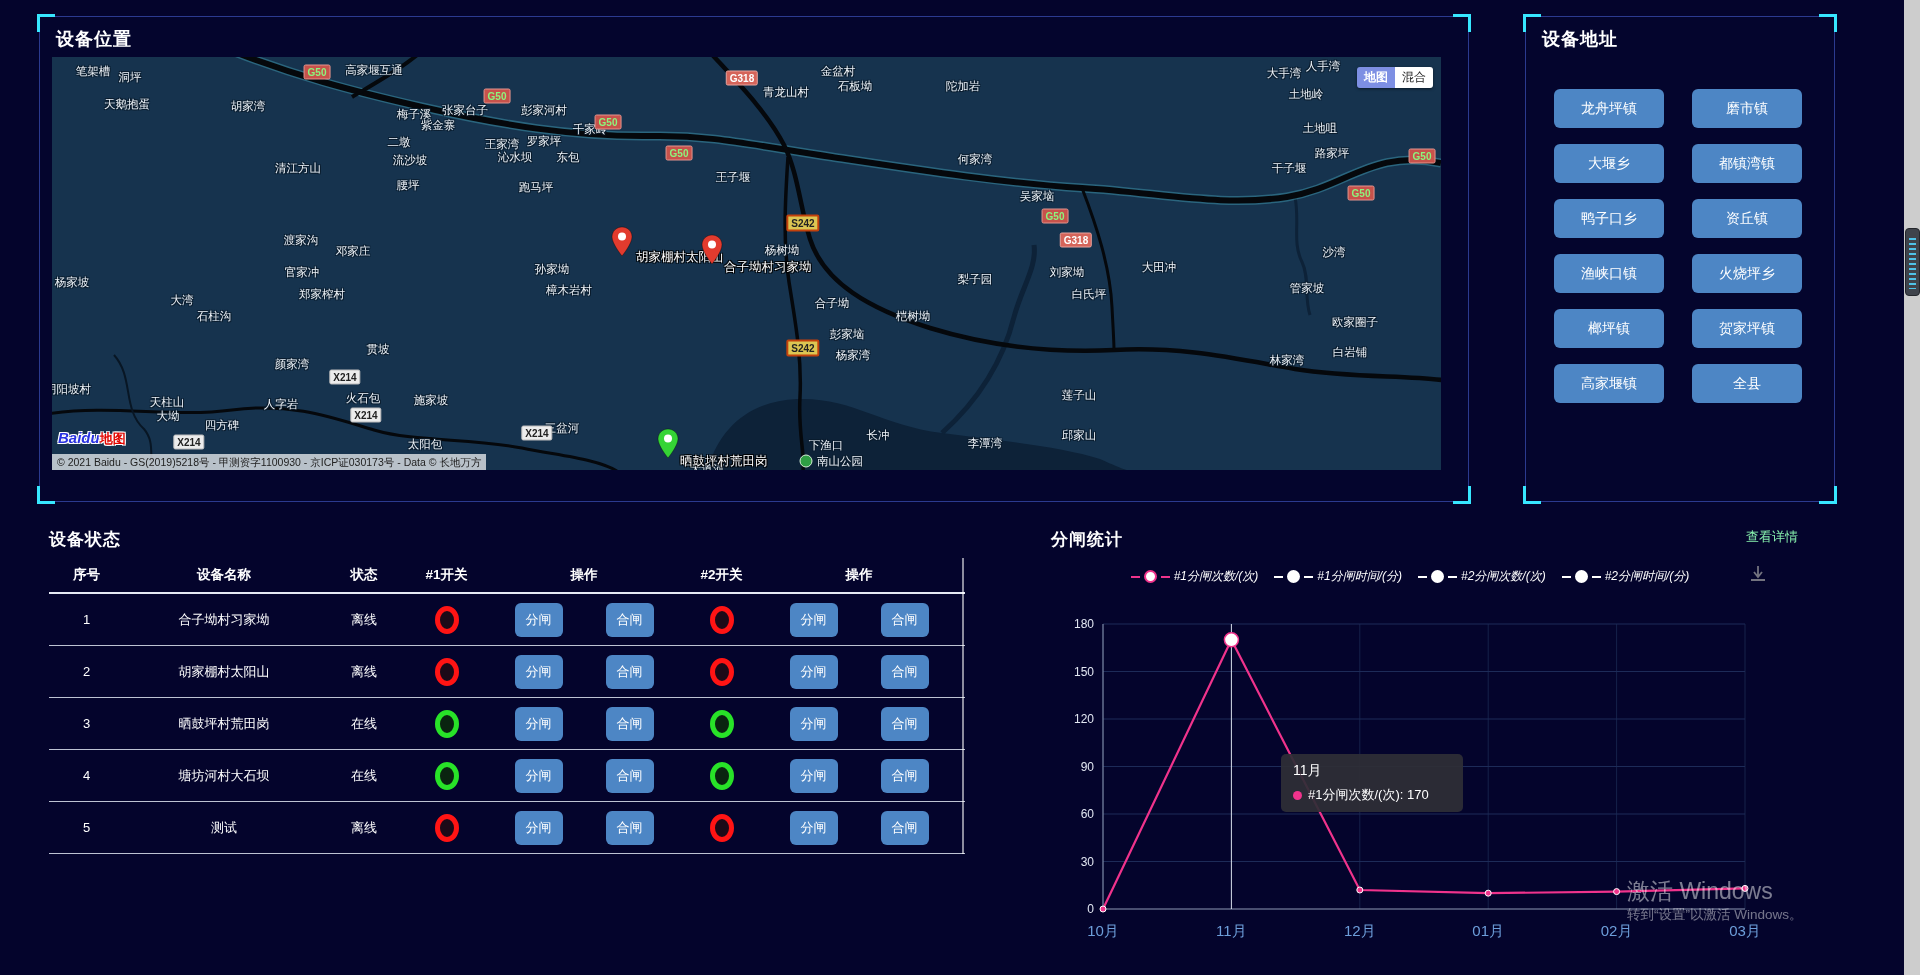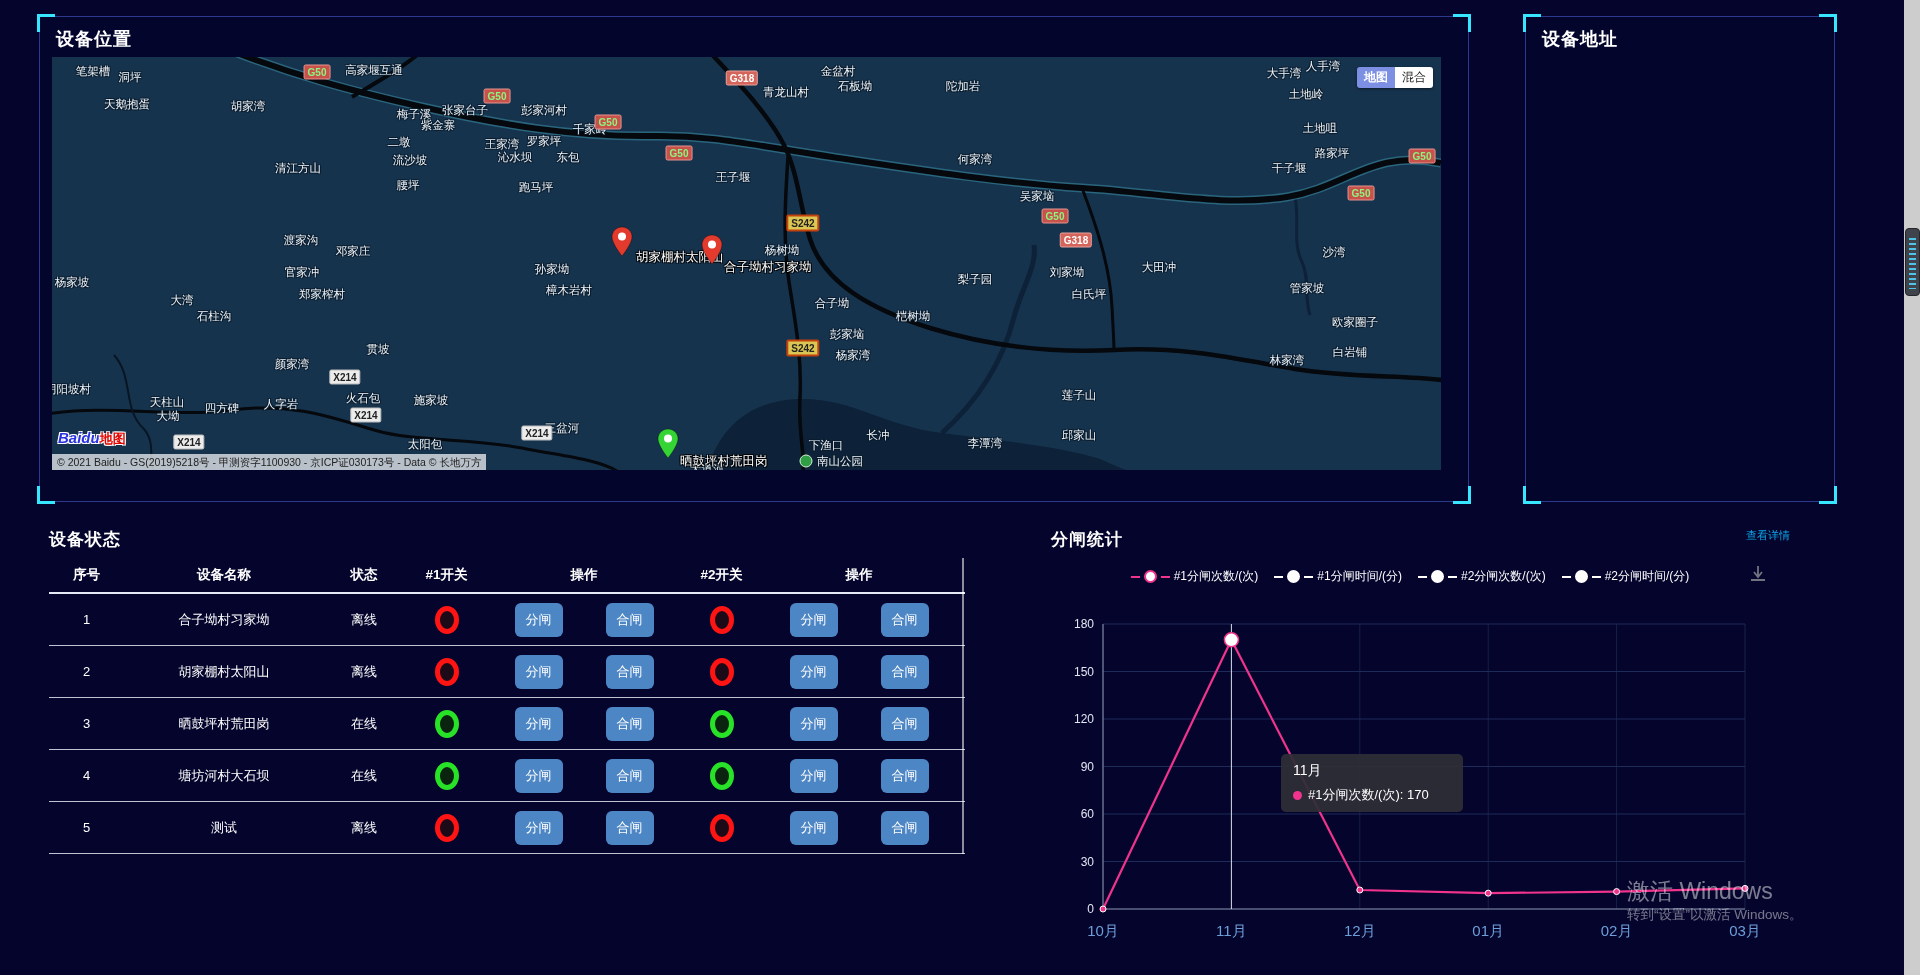--- a/index.html
+++ b/index.html
@@ -51,24 +51,24 @@
   .cell{display:flex;align-items:center;justify-content:center;text-align:center;}
   .c0{width:75px}.c1{width:200px}.c2{width:80px}.c3{width:85px}.c4{width:190px}.c5{width:85px}.c6{width:190px}
   .ind{width:14px;height:18px;border-radius:50%;border:5px solid #f00;background:#1c0a18;display:inline-block;}
   .ind.red{border-color:#ff1414;}
   .ind.green{border-color:#28e228;background:#0a2410;}
   .op-btn{width:48px;height:34px;background:#4d86c5;border:none;border-radius:6px;color:#ffffff;font-size:13px;cursor:pointer;}
   .ops{display:flex;gap:43px;justify-content:center;}
   #tbl-scroll{position:absolute;left:962px;top:558px;width:2px;height:296px;background:rgba(255,255,255,0.55);}
   
   #chart-wrap{position:absolute;left:1040px;top:520px;width:800px;height:448px;}
-  #view-details{position:absolute;left:706px;top:8px;color:#0ea5e9;font-size:11px;cursor:pointer;white-space:nowrap;}
+  #view-details{position:absolute;left:706px;top:8px;color:#86efac;font-size:13px;cursor:pointer;white-space:nowrap;}
   #dl-icon{position:absolute;left:708px;top:44px;cursor:pointer;}
   #legend{position:absolute;left:70px;top:48px;width:600px;display:flex;justify-content:center;gap:16px;}
-  .lg-item{display:flex;align-items:center;gap:4px;color:#fff;font-size:12px;cursor:pointer;white-space:nowrap;}
+  .lg-item{display:flex;align-items:center;gap:4px;color:#fff;font-size:12px;cursor:pointer;white-space:nowrap;font-style:italic;}
   .lg-line{width:9px;height:2px;}
   .lg-dot{width:9px;height:9px;border-radius:50%;border:2px solid #fff;background:#fff;}
   #tooltip{position:absolute;left:241px;top:234px;min-width:158px;background:rgba(46,46,54,0.93);border-radius:5px;
     padding:8px 12px;color:#fff;z-index:20;}
   #tooltip .tt1{font-size:14px;margin-bottom:6px;}
   #tooltip .tt2{font-size:13px;display:flex;align-items:center;gap:6px;}
   .tt-dot{width:9px;height:9px;border-radius:50%;display:inline-block;}
   
   #wm1{position:absolute;left:1627px;top:876px;color:rgba(255,255,255,0.48);font-size:23px;z-index:40;}
   #wm2{position:absolute;left:1627px;top:906px;color:rgba(255,255,255,0.45);font-size:13.5px;z-index:40;}
@@ -153,21 +153,21 @@
         <span class="mlabel" style="left: 1303px; top: 265px;">欧家圈子</span>
         <span class="mlabel" style="left: 1298px; top: 295px;">白岩铺</span>
         <span class="mlabel" style="left: 1235px; top: 303px;">林家湾</span>
         <span class="mlabel" style="left: 246px; top: 111px;">清江方山</span>
         <span class="mlabel" style="left: 20px; top: 225px;">杨家坡</span>
         <span class="mlabel" style="left: 130px; top: 243px;">大湾</span>
         <span class="mlabel" style="left: 162px; top: 259px;">石柱沟</span>
         <span class="mlabel" style="left: 16px; top: 332px;">阴阳坡村</span>
         <span class="mlabel" style="left: 115px; top: 345px;">天柱山</span>
         <span class="mlabel" style="left: 116px; top: 359px;">大坳</span>
-        <span class="mlabel" style="left: 170px; top: 351px; text-align: right;">四方碑</span>
+        <span class="mlabel" style="left: 170px; top: 368px; text-align: right;">四方碑</span>
         <span class="mlabel" style="left: 229px; top: 347px;">人字岩</span>
         <span class="mlabel" style="left: 240px; top: 307px;">颜家湾</span>
         <span class="mlabel" style="left: 326px; top: 292px;">贯坡</span>
         <span class="mlabel" style="left: 311px; top: 341px;">火石包</span>
         <span class="mlabel" style="left: 379px; top: 343px;">施家坡</span>
         <span class="mlabel" style="left: 510px; top: 371px;">三盆河</span>
         <span class="mlabel" style="left: 373px; top: 387px;">太阳包</span>
         <span class="mlabel" style="left: 681px; top: 120px;">王子堰</span>
         <span class="mlabel" style="left: 730px; top: 193px;">杨树坳</span>
         <span class="mlabel" style="left: 780px; top: 246px;">合子坳</span>
@@ -223,20 +223,34 @@
     <div id="copyright">© 2021 Baidu - GS(2019)5218号 - 甲测资字1100930 - 京ICP证030173号 - Data © 长地万方</div>
   </div>
 </div>
 
 <div class="panel" style="left:1525px;top:16px;width:308px;height:484px;">
   <div class="corner ctl"></div>
   <div class="corner ctr"></div>
   <div class="corner cbl"></div>
   <div class="corner cbr"></div>
   <div class="ptitle">设备地址</div>
+  <div id="addr-grid">
+      <div class="addr-btn">龙舟坪镇</div>
+      <div class="addr-btn">磨市镇</div>
+      <div class="addr-btn">大堰乡</div>
+      <div class="addr-btn">都镇湾镇</div>
+      <div class="addr-btn">鸭子口乡</div>
+      <div class="addr-btn">资丘镇</div>
+      <div class="addr-btn">渔峡口镇</div>
+      <div class="addr-btn">火烧坪乡</div>
+      <div class="addr-btn">榔坪镇</div>
+      <div class="addr-btn">贺家坪镇</div>
+      <div class="addr-btn">高家堰镇</div>
+      <div class="addr-btn">全县</div>
+    </div>
 </div>
 
 <div class="sectitle" style="left:49px;top:528px;">设备状态</div>
 <div id="dev-table">
   <div class="thead" id="tbl-head">
       <div class="cell c0">序号</div>
       <div class="cell c1">设备名称</div>
       <div class="cell c2">状态</div>
       <div class="cell c3">#1开关</div>
       <div class="cell c4">操作</div>

